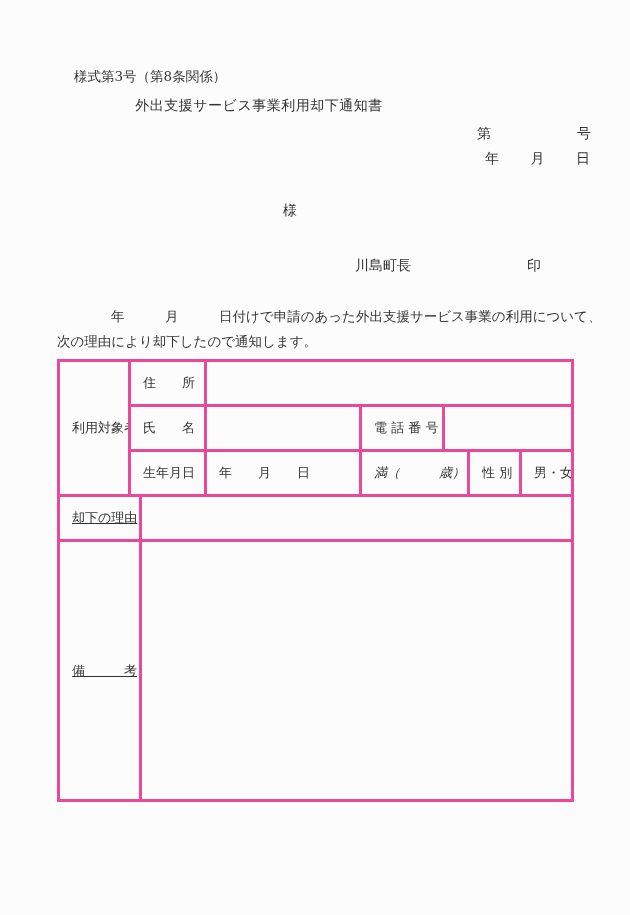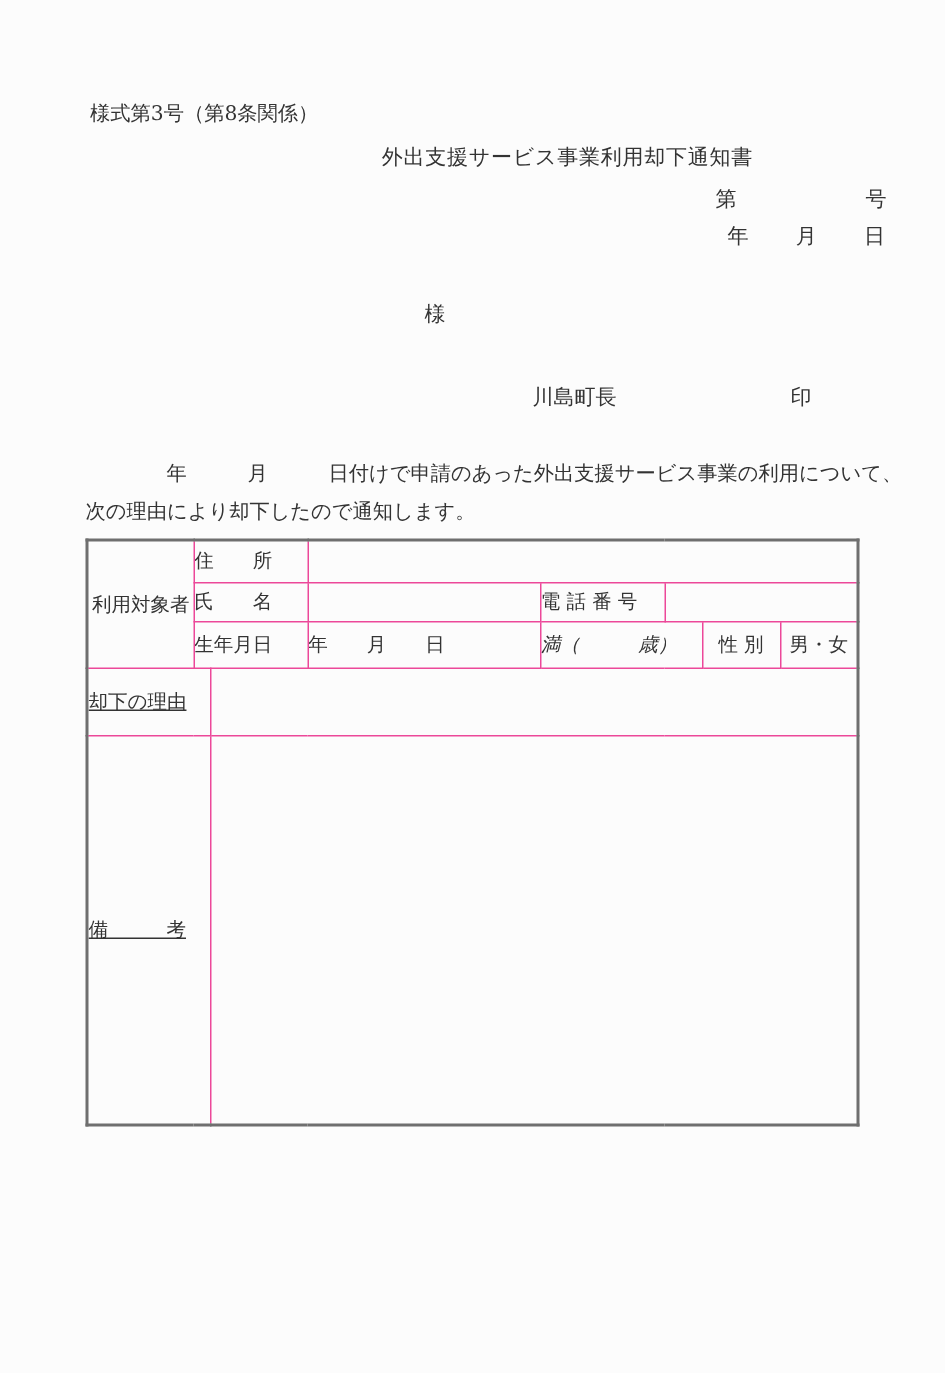--- a/index.html
+++ b/index.html
@@ -8,39 +8,39 @@
     background:#fcfcfc;
     font-family:"DejaVu Serif","Liberation Serif",serif;
     color:#333333;
     -webkit-font-smoothing:antialiased;
   }
   .abs{position:absolute;white-space:pre;}
   .f135{font-size:13.5px;line-height:17px;}
   .f14{font-size:14px;line-height:17px;}
   .between{display:flex;justify-content:space-between;}
 
-  #form-number{left:60px;top:68px;}
-  #doc-title{left:0;top:97px;width:502px;text-align:right;padding-left:16px;box-sizing:border-box;letter-spacing:0.5px;}
+  #form-number{left:74px;top:68px;}
+  #doc-title{left:0;top:97px;width:502px;text-align:center;padding-left:16px;box-sizing:border-box;letter-spacing:0.5px;}
   #doc-number{left:477px;top:125px;width:114px;}
   #doc-date{left:485px;top:150px;width:105px;}
   #addressee{left:283px;top:202px;}
   #sender{left:355px;top:257px;width:186px;}
   #body-line1{left:57px;top:308px;}
   #body-line2{left:57px;top:333px;}
 
   #main-table{
     position:absolute;left:57px;top:359px;
     border-collapse:collapse;table-layout:fixed;
     width:516px;
     border:2px solid #6f6f6f;
     font-size:13px;color:#333333;
   }
   #main-table td{
-    border:1px solid #ec4899;
-    padding:0;vertical-align:middle;
+    border:3px solid #ec4899;
+    padding:12px;vertical-align:middle;
     overflow:hidden;white-space:pre;
   }
   td.c-applicant{text-align:center;}
   td.pl17{padding-left:17px;}
   td.pl9{padding-left:9px;text-decoration:underline;}
   td.pl7{padding-left:7px;}
   td.pl6{padding-left:6px;font-style:italic;}
   td.pl42{padding-left:42px;margin-top:12px;}
   td.center{text-align:center;}
   td.vtop{vertical-align:top;padding-top:6px;}

